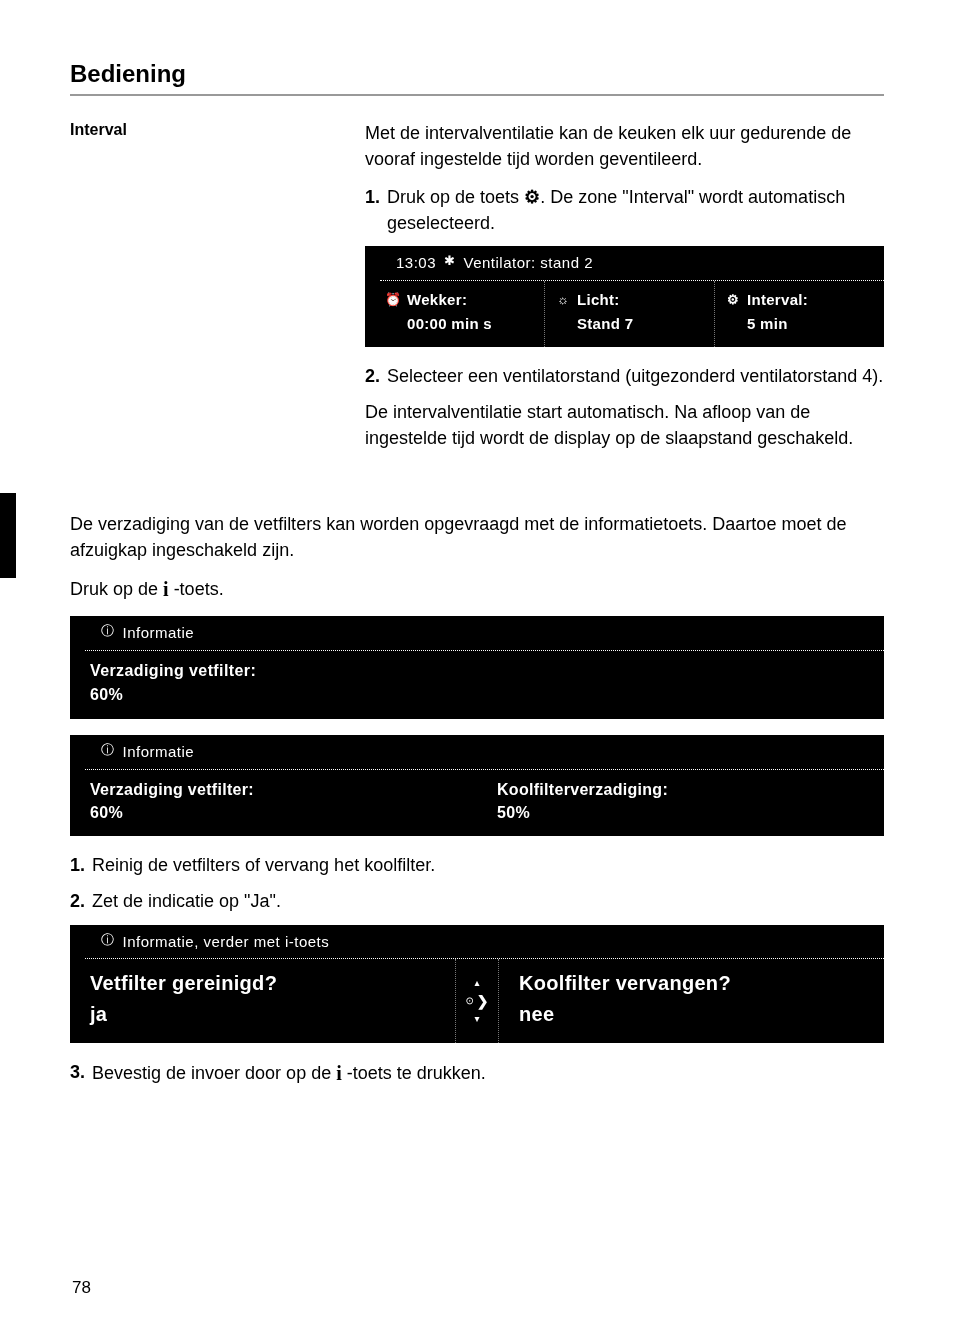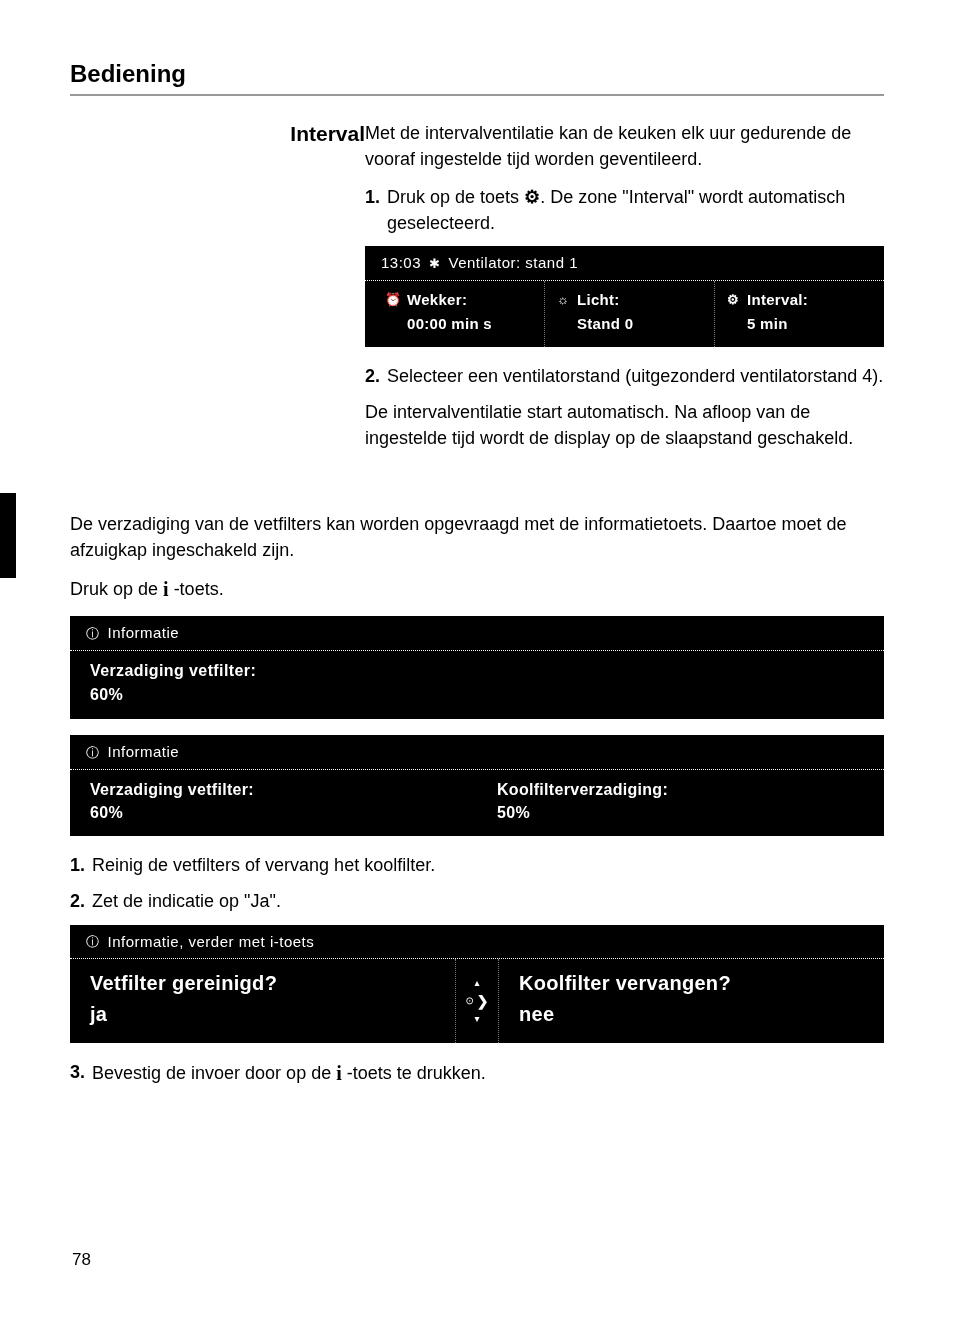--- a/index.html
+++ b/index.html
@@ -38,23 +38,22 @@
     gap: 48px;
   }
   .row {
     display: flex;
     align-items: flex-start;
   }
   .label-col {
     width: 295px;
     flex-shrink: 0;
     font-weight: bold;
-    font-size: 21px;
+    font-size: 16px;
     line-height: 1.3;
-    text-align: right;
   }
   .body-col {
     flex: 1;
     font-size: 18px;
     line-height: 1.45;
   }
   .body-col p { margin-bottom: 12px; }
   .step {
     display: flex;
     margin-bottom: 10px;
@@ -84,22 +83,23 @@
     font-family: "Arial Narrow", "Helvetica Narrow", Arial, sans-serif;
     margin: 8px 0 16px 0;
     padding: 0;
   }
   .display-header {
     font-size: 15px;
     padding: 6px 12px 6px 16px;
     border-bottom: 1px dotted #fff;
     letter-spacing: 0.5px;
     display: flex;
-    align-items: flex-end;
+    align-items: flex-start;
     gap: 8px;
+    margin-left: 15px;
   }
   .display-header .hdr-icon { font-size: 13px; }
   .display-body {
     padding: 8px 12px 12px 20px;
     font-size: 16px;
     letter-spacing: 0.4px;
     font-weight: bold;
   }
   .display-body .line { margin-bottom: 1px; }
 
@@ -165,21 +165,21 @@
     padding: 6px 0;
   }
   .display-prompt .mid .arrow-right {
     font-size: 14px;
     font-weight: bold;
   }
   .prompt-q { margin-bottom: 2px; }
 
   .page-num {
     position: absolute;
-    bottom: 56px;
+    bottom: 28px;
     left: 72px;
     font-size: 17px;
   }
 </style>
 </head>
 <body>
 
 <div class="black-tab"></div>
 
 <div class="page">
@@ -198,36 +198,36 @@
           <div class="step-num">1.</div>
           <div class="step-text">
             <span>Druk op de toets </span><span class="fan-glyph">⚙</span><span>. De zone "Interval" wordt automatisch geselecteerd.</span>
           </div>
         </div>
 
         <div class="display">
           <div class="display-header">
             <span>13:03</span>
             <span class="hdr-icon">✱</span>
-            <span>Ventilator: stand 1</span>
+            <span>Ventilator: stand 2</span>
           </div>
           <div class="display-cols">
             <div class="display-col">
               <div class="col-title">
                   <span class="col-icon">⏰</span>
                   <span>Wekker:</span>
                 </div>
               <div class="col-value">00:00 min s</div>
             </div>
             <div class="display-col">
               <div class="col-title">
                   <span class="col-icon">☼</span>
                   <span>Licht:</span>
                 </div>
-              <div class="col-value">Stand 0</div>
+              <div class="col-value">Stand 7</div>
             </div>
             <div class="display-col">
               <div class="col-title">
                   <span class="col-icon">⚙</span>
                   <span>Interval:</span>
                 </div>
               <div class="col-value">5   min</div>
             </div>
           </div>
         </div>

